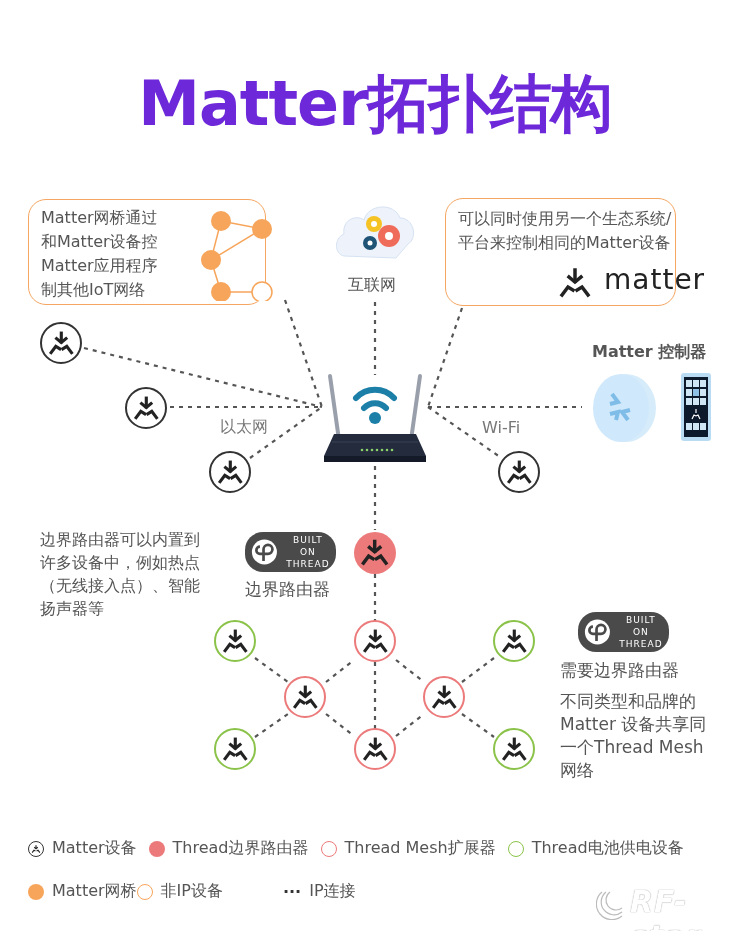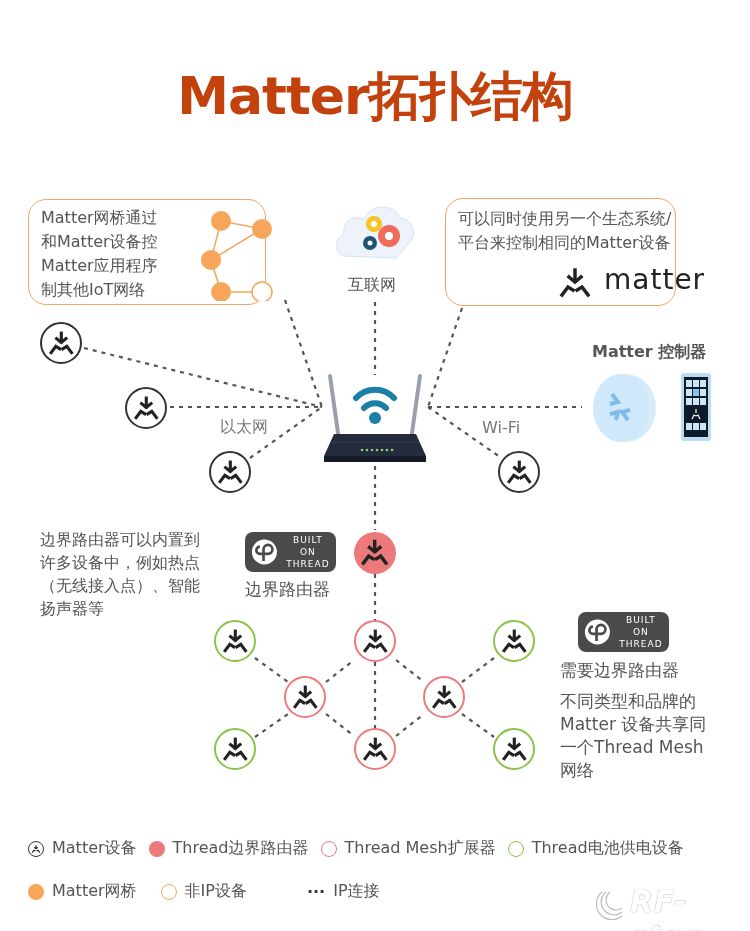--- a/index.html
+++ b/index.html
@@ -1,27 +1,27 @@
 <!DOCTYPE html>
 <html><head>
   <meta charset="utf-8">
   <style>
     * { box-sizing: border-box; margin: 0; padding: 0; }
     html, body { width: 750px; height: 931px; background: #ffffff; overflow: hidden; }
     body { position: relative; font-family: "DejaVu Sans", "Liberation Sans", sans-serif; color: #555; }
     .abs { position: absolute; }
-    .title { left: 0; top: 62px; width: 750px; text-align: center; font-size: 52px; font-weight: bold; color: #c2410c; letter-spacing: -1px; font-family: "DejaVu Sans", sans-serif; }
+    .title { left: 0; top: 62px; width: 750px; text-align: center; font-size: 62px; font-weight: bold; color: #6d28d9; letter-spacing: -1px; font-family: "DejaVu Sans", sans-serif; }
     svg.lines { position: absolute; left: 0; top: 0; width: 750px; height: 931px; }
     .box { border: 1.5px solid #f5a661; border-radius: 18px; background: #fff; }
     .boxtext { font-size: 16px; line-height: 24px; color: #555; }
     .label { font-size: 16px; color: #555; white-space: nowrap; }
     .desc { font-size: 16px; line-height: 23px; color: #555; }
     .mdev { position: absolute; border-radius: 50%; border: 2px solid #333; background: #fff; display: flex; align-items: center; justify-content: center; }
     .mdev svg { width: 70%; height: 70%; }
-    .thread-badge { position: absolute; background: #4a4a4a; border-radius: 8px; display: flex; align-items: center; padding: 0 6px; }
+    .thread-badge { position: absolute; background: #4a4a4a; border-radius: 18px; display: flex; align-items: center; padding: 0 6px; }
     .thread-badge .ttext { color: #fff; font-size: 9px; line-height: 12px; margin-left: 8px; letter-spacing: 1px; text-align: center; font-family: "DejaVu Sans", sans-serif; }
     .legend { font-size: 16px; color: #555; display: flex; align-items: center; white-space: nowrap; }
     .dot { width: 16px; height: 16px; border-radius: 50%; display: inline-block; margin-right: 8px; flex: none; }
     .wm { color: #fff; font-size: 30px; font-weight: bold; font-style: italic; text-shadow: 0 0 1px #aaa, 0 0 1px #aaa; letter-spacing: 1px; }
   </style>
 </head>
 <body>
 
 <svg class="lines" viewBox="0 0 750 931">
   <g stroke="#555" stroke-width="2.2" stroke-dasharray="4 5" fill="none">
@@ -354,21 +354,21 @@
     <div class="legend">
       <span class="dot" style="border:1.5px solid #ec7a7b;"></span>
       <span>Thread Mesh扩展器</span>
     </div>
     <div class="legend">
       <span class="dot" style="border:1.5px solid #8bc34a;"></span>
       <span>Thread电池供电设备</span>
     </div>
   </div>
   <div style="display:flex; align-items:center; margin-top:22px;">
-    <div class="legend" style="margin-right:24px;">
+    <div class="legend" style="margin-right:0;">
       <span class="dot" style="background:#f7a55a;"></span>
       <span>Matter网桥</span>
     </div>
     <div class="legend" style="margin-right:60px;">
       <span class="dot" style="border:1.5px solid #f7a55a;"></span>
       <span>非IP设备</span>
     </div>
     <div class="legend">
       <span style="margin-right:8px; font-weight:bold; color:#333;">···</span>
       <span>IP连接</span>

